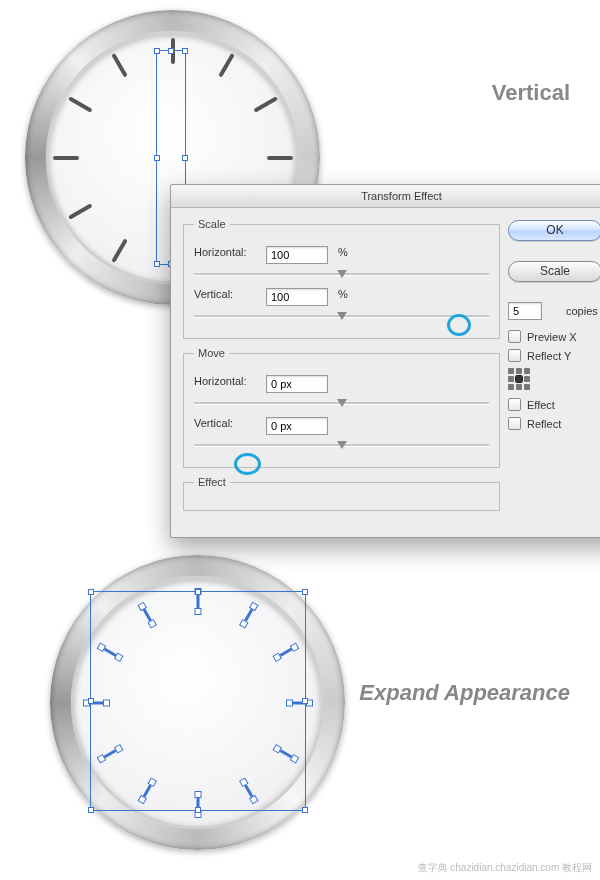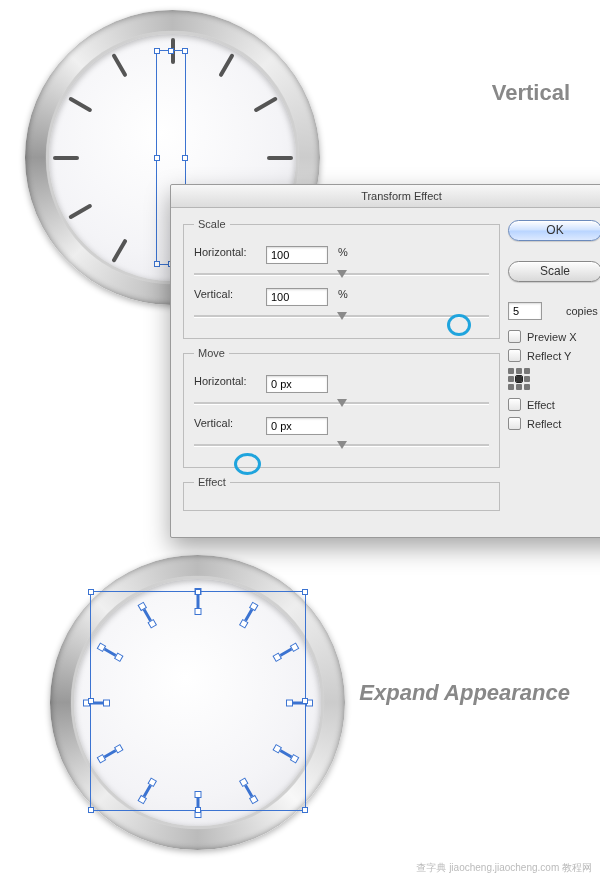--- a/index.html
+++ b/index.html
@@ -421,13 +421,13 @@
   <div class="handle h-tr"></div>
   <div class="handle h-ml"></div>
   <div class="handle h-mr"></div>
   <div class="handle h-bl"></div>
   <div class="handle h-bc"></div>
   <div class="handle h-br"></div>
 </div>
 
 <div class="caption caption2">Expand Appearance</div>
 
-<div class="watermark">查字典 jiaocheng.jiaocheng.com 教程网</div>
+<div class="watermark">查字典 chazidian.chazidian.com 教程网</div>
 
 </body></html>

